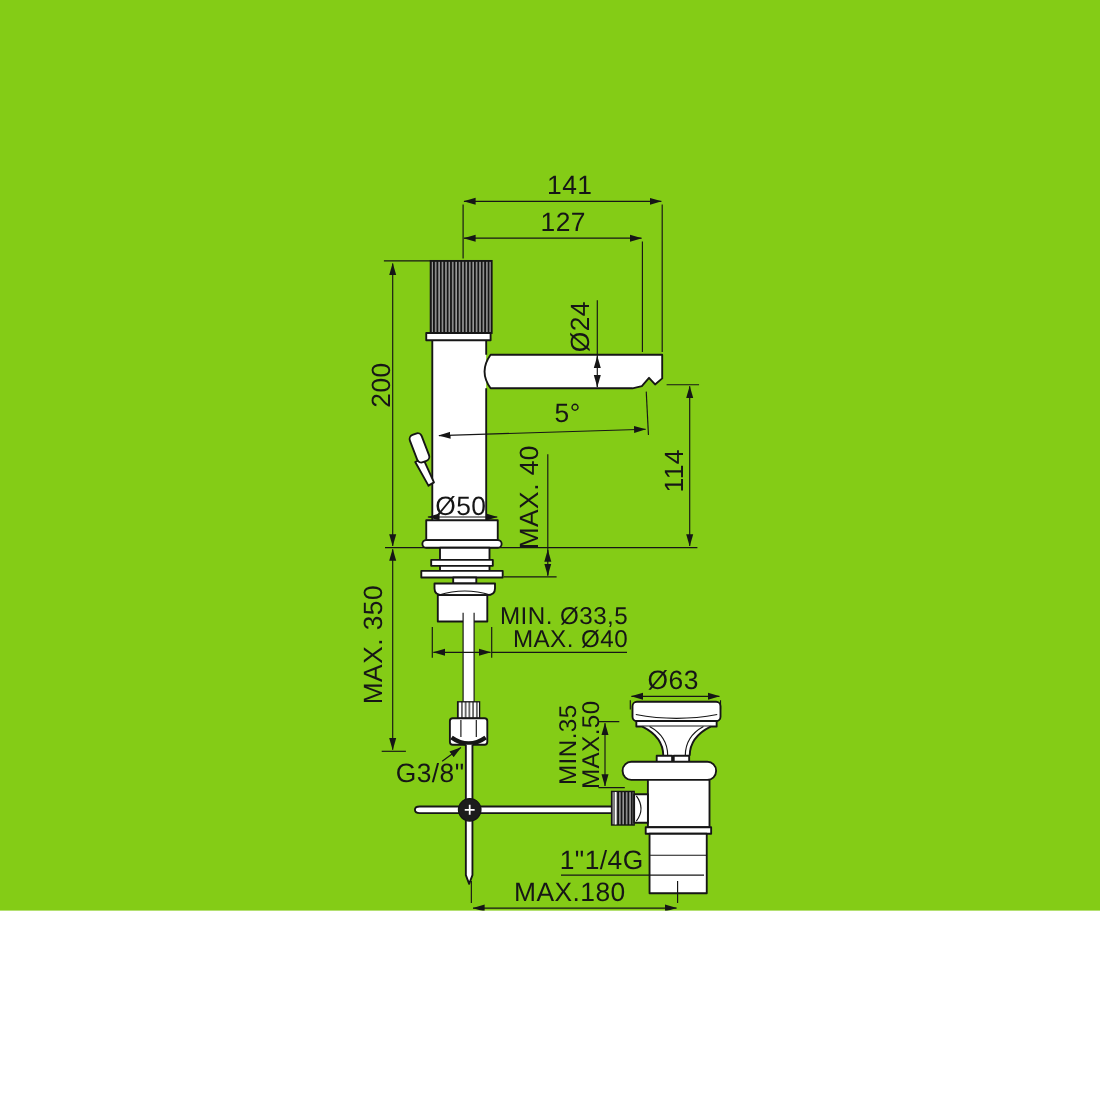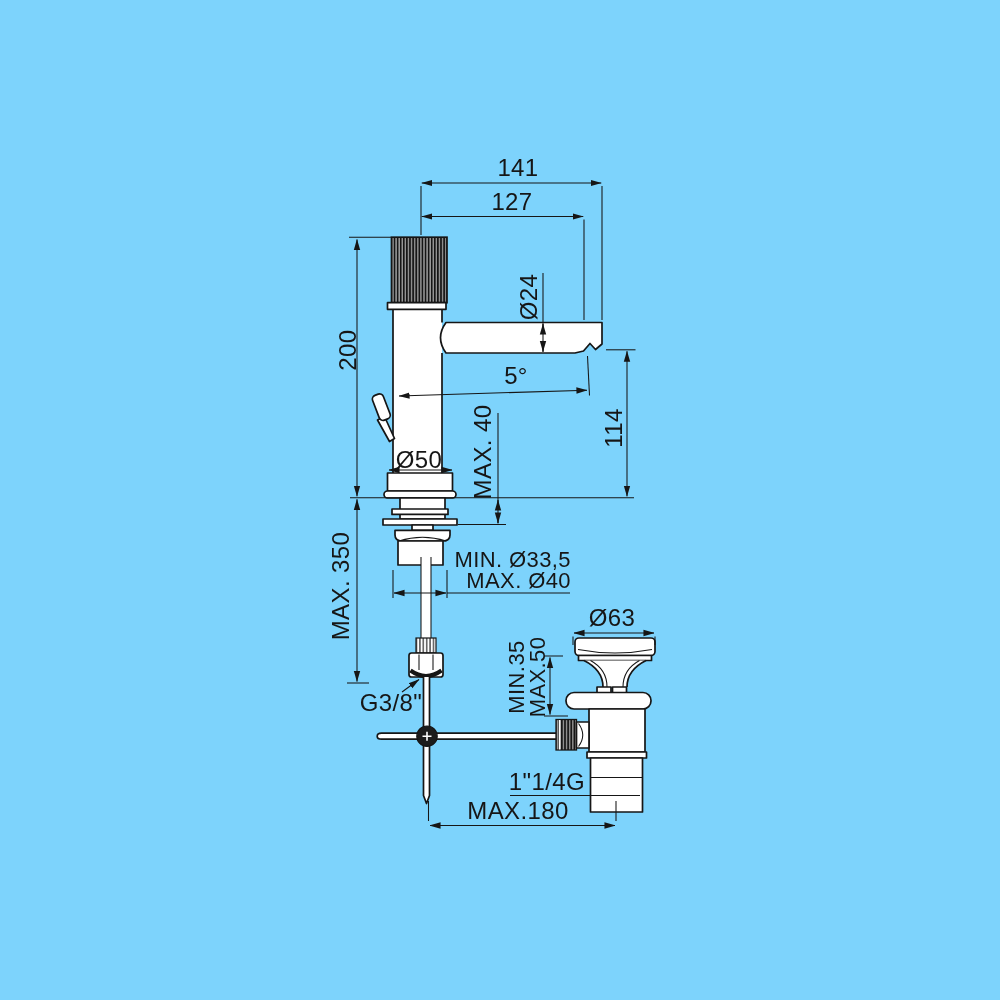--- a/index.html
+++ b/index.html
@@ -1,16 +1,16 @@
 <!DOCTYPE html>
 <html><head>
 <meta charset="utf-8">
 <style>
   html,body{margin:0;padding:0;background:#ffffff;}
-  .stage{width:1000px;height:1000px;background:#7dd3fc;position:relative;overflow:hidden;}
+  .stage{width:1000px;height:828px;background:#84cc16;position:relative;overflow:hidden;}
   svg{display:block;}
   svg text{
     font-family:"Liberation Sans","DejaVu Sans",sans-serif;
     font-size:24px;
     letter-spacing:0.4px;
     fill:#161616;
   }
   svg text.small{font-size:22px;}
   .o{fill:#ffffff;stroke:#161616;stroke-width:1.7;stroke-linejoin:round;}
   .s{fill:none;stroke:#161616;stroke-width:1.7;stroke-linejoin:round;}

